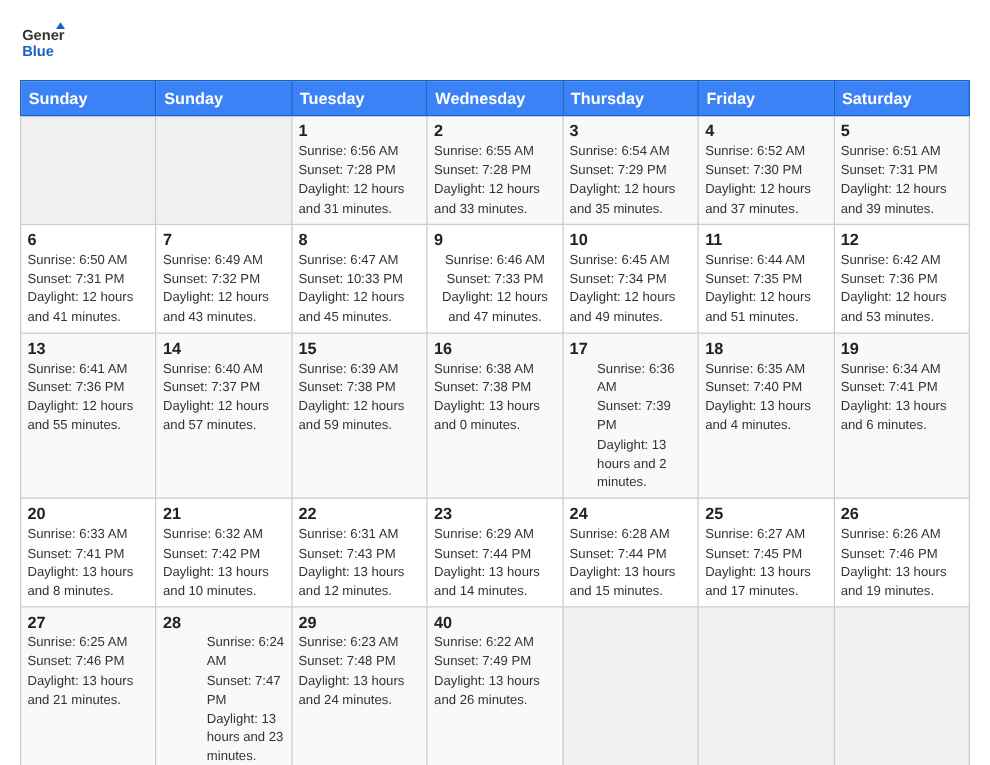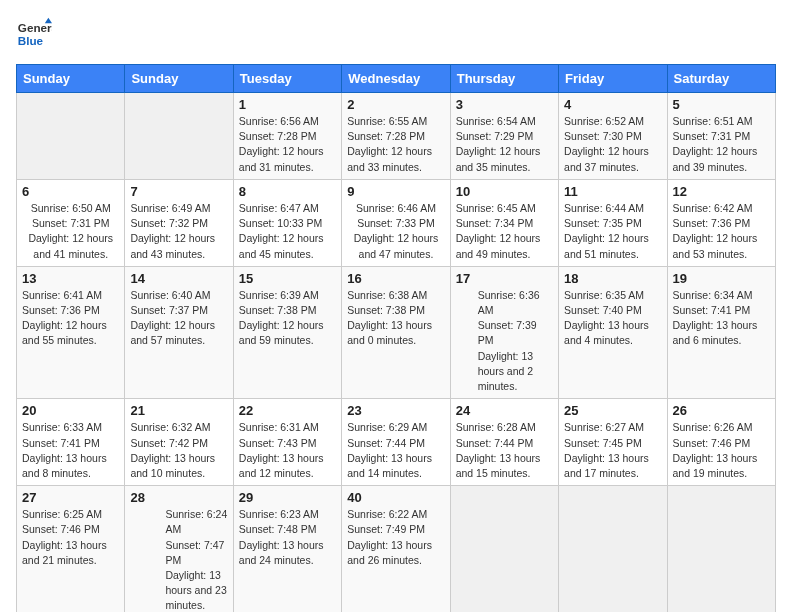--- a/index.html
+++ b/index.html
@@ -144,21 +144,21 @@
         <td>
           <span class="day-number">5</span>
           <div class="day-info" style="white-space: pre-line;">Sunrise: 6:51 AM
 Sunset: 7:31 PM
 Daylight: 12 hours and 39 minutes.</div>
         </td>
       </tr>
       <tr>
         <td>
           <span class="day-number">6</span>
-          <div class="day-info" style="white-space: pre-line; text-align: center;">Sunrise: 6:50 AM
+          <div class="day-info" style="white-space: pre-line;">Sunrise: 6:50 AM
 Sunset: 7:31 PM
 Daylight: 12 hours and 41 minutes.</div>
         </td>
         <td>
           <span class="day-number">7</span>
           <div class="day-info" style="white-space: pre-line;">Sunrise: 6:49 AM
 Sunset: 7:32 PM
 Daylight: 12 hours and 43 minutes.</div>
         </td>
         <td>

